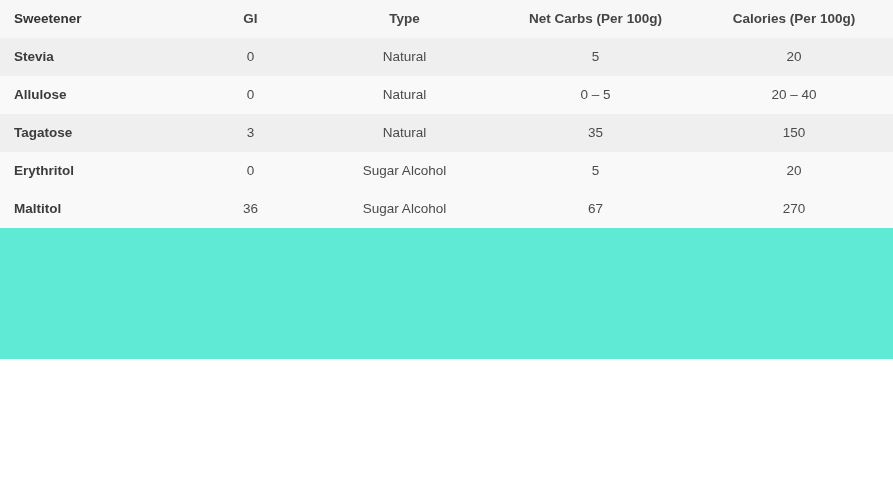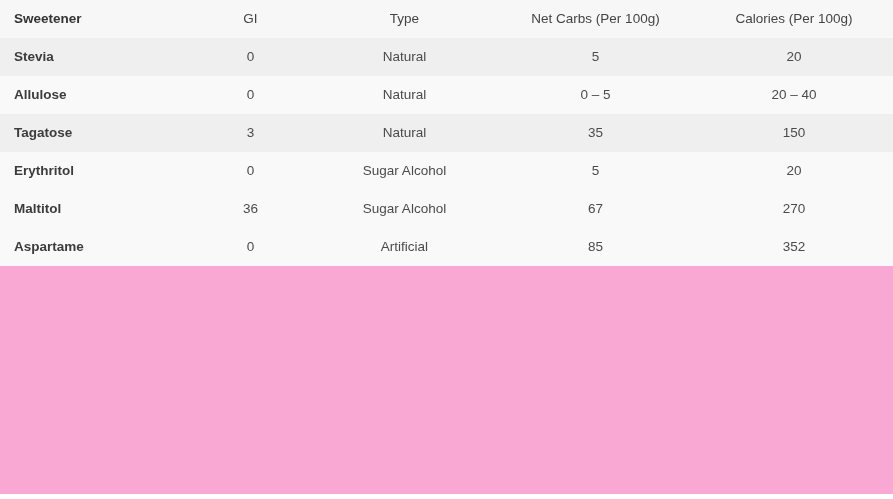--- a/index.html
+++ b/index.html
@@ -9,40 +9,40 @@
   }
   body {
     width: 893px;
     height: 499px;
     font-family: "Liberation Sans", sans-serif;
     color: #4a4a4a;
     -webkit-font-smoothing: antialiased;
   }
   .table-wrap {
     width: 893px;
-    height: 494px;
+    height: 359px;
     overflow: hidden;
-    background: #f9a8d4;
+    background: #5eead4;
   }
   table.sweetener-table {
     width: 893px;
     border-collapse: collapse;
     table-layout: fixed;
     font-size: 13.5px;
   }
   table.sweetener-table col.c-name  { width: 188px; }
   table.sweetener-table col.c-gi    { width: 125px; }
   table.sweetener-table col.c-type  { width: 183px; }
   table.sweetener-table col.c-carbs { width: 199px; }
   table.sweetener-table col.c-cal   { width: 198px; }
 
   table.sweetener-table thead th {
     background: #f7f7f7;
     color: #3f3f3f;
-    font-weight: normal;
+    font-weight: bold;
     font-size: 13.5px;
     height: 38px;
     line-height: 38px;
     padding: 0 14px;
     border: none;
     white-space: nowrap;
     overflow: hidden;
   }
   table.sweetener-table thead th.th-name {
     text-align: left;
@@ -124,22 +124,15 @@
         <td class="td-center">5</td>
         <td class="td-center">20</td>
       </tr>
       <tr class="row-even">
         <td class="td-name">Maltitol</td>
         <td class="td-center">36</td>
         <td class="td-center">Sugar Alcohol</td>
         <td class="td-center">67</td>
         <td class="td-center">270</td>
       </tr>
-      <tr class="row-even">
-        <td class="td-name">Aspartame</td>
-        <td class="td-center">0</td>
-        <td class="td-center">Artificial</td>
-        <td class="td-center">85</td>
-        <td class="td-center">352</td>
-      </tr>
     </tbody>
   </table>
 </div>
 
 </body></html>

